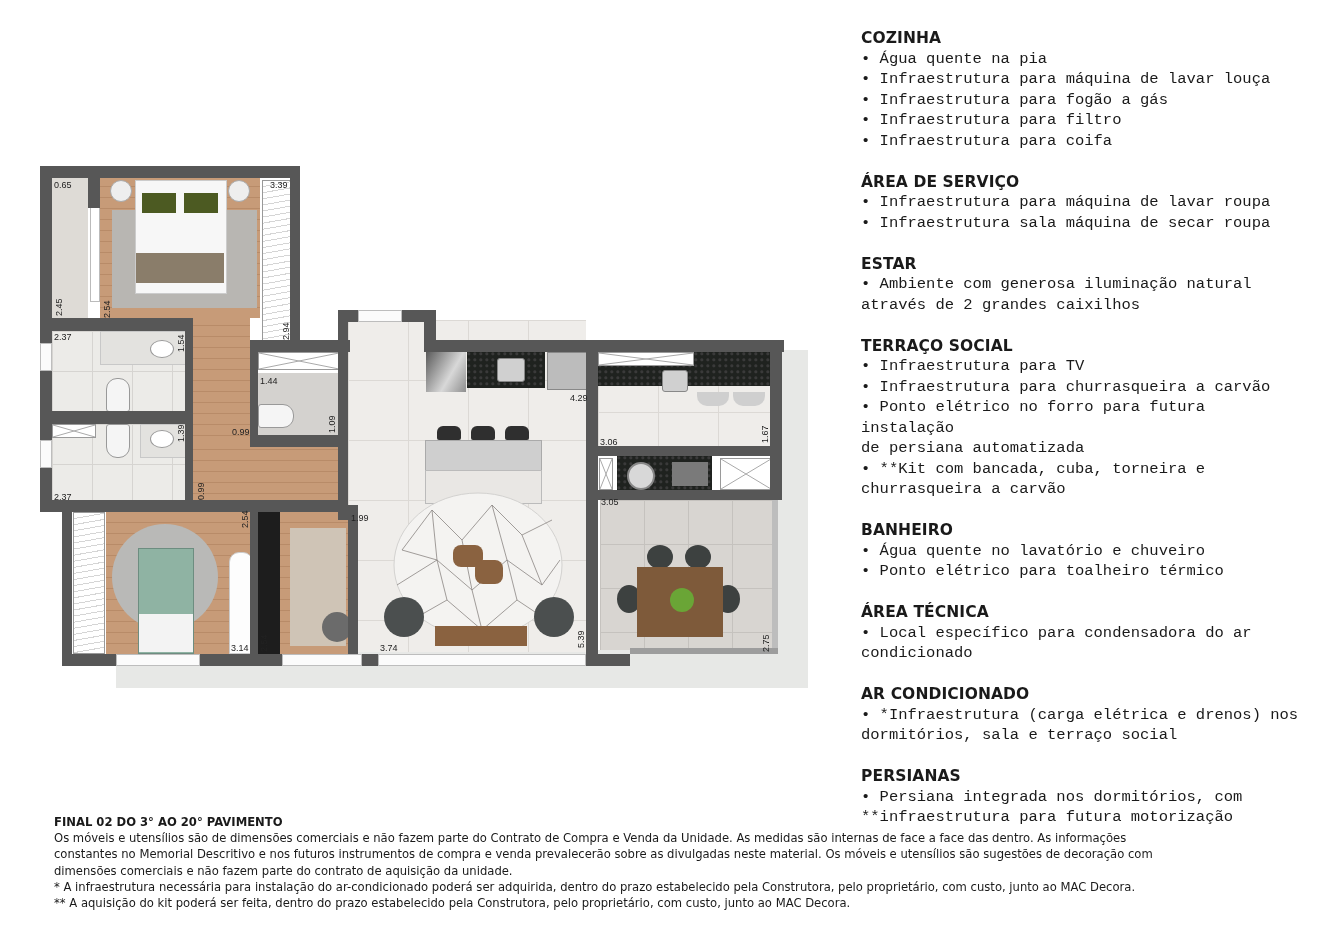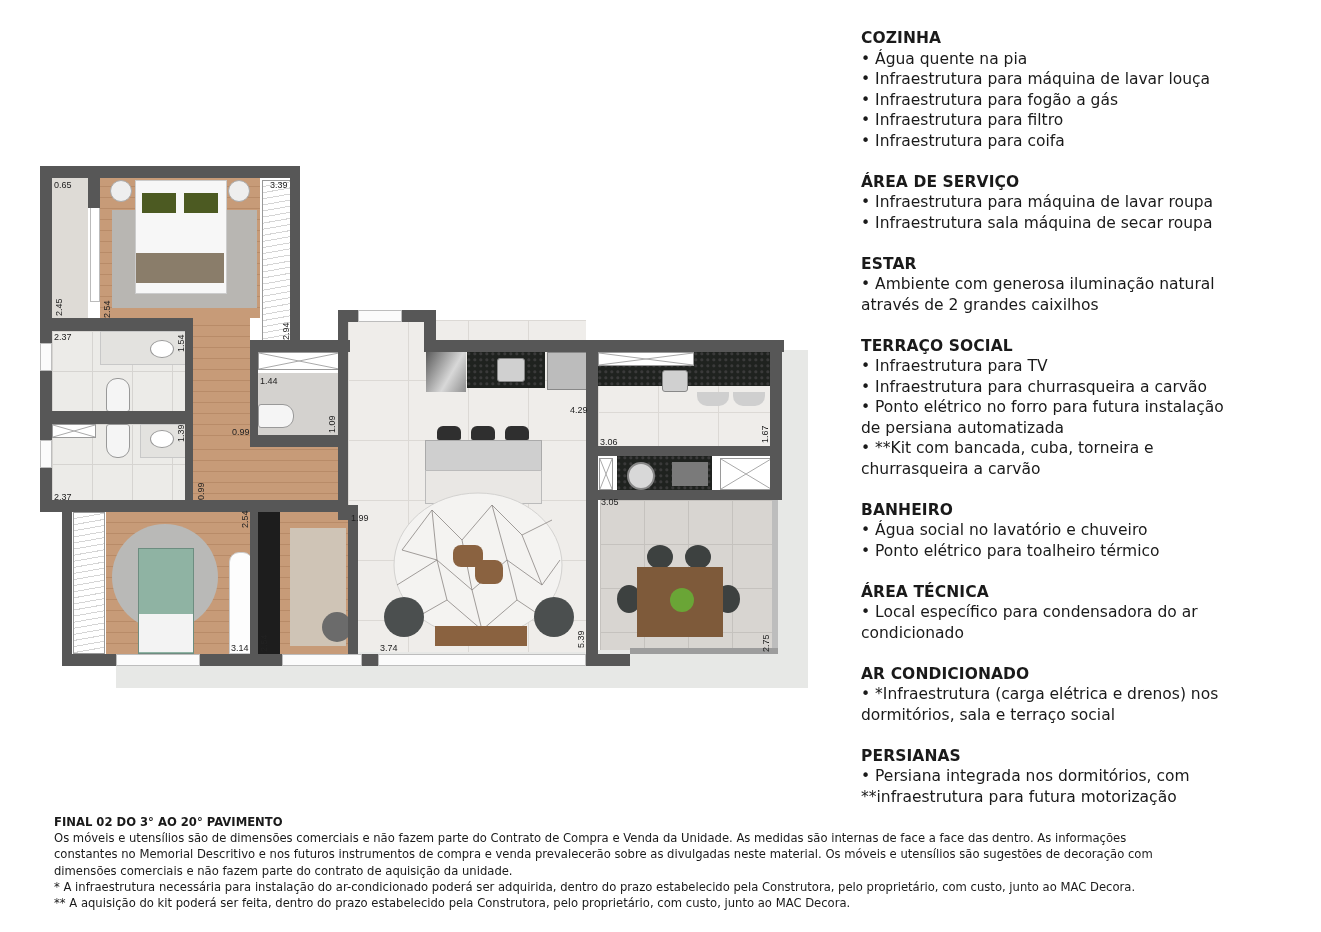--- a/index.html
+++ b/index.html
@@ -3,21 +3,21 @@
 <meta charset="utf-8">
 <style>
   html, body { margin:0; padding:0; background:#ffffff; }
   body { width:1321px; height:932px; position:relative; overflow:hidden;
          font-family:"DejaVu Sans", sans-serif; color:#1a1a1a; }
 
   
   #features { position:absolute; left:861px; top:28px; width:440px; }
   .sec { margin-bottom:20.5px; }
   .sec h3 { margin:0; font-size:15.5px; font-weight:bold; line-height:20.5px; letter-spacing:0.1px; }
-  .sec .item { font-size:15.5px; line-height:20.5px; }
+  .sec .item { font-size:15.5px; line-height:20.5px;font-family:Liberation Mono, monospace; }
 
   
   #notes { position:absolute; left:54px; top:814px; width:1260px; font-size:11.6px; line-height:16.2px; }
   #notes .title { font-weight:bold; }
 
   
   #plan { position:absolute; left:0; top:0; width:840px; height:700px;text-decoration:underline; }
   .abs { position:absolute; }
   .wall { position:absolute; background:#575757; }
   .floor-wood { background: repeating-linear-gradient(0deg, #c79b78 0px, #c79b78 10px, #b88b68 10px, #b88b68 11px),
@@ -232,21 +232,21 @@
   <div class="dim" style="left:260px; top:376px;text-align:right;">1.44</div>
   <div class="dim v" style="left:327px; top:433px;">1.09</div>
   <div class="dim" style="left:232px; top:427px;">0.99</div>
   <div class="dim v" style="left:176px; top:442px;">1.39</div>
   <div class="dim" style="left:54px; top:492px;">2.37</div>
   <div class="dim v" style="left:196px; top:500px;">0.99</div>
   <div class="dim v" style="left:240px; top:528px;">2.54</div>
   <div class="dim" style="left:231px; top:643px;">3.14</div>
   <div class="dim" style="left:351px; top:513px;">1.99</div>
   <div class="dim v" style="left:259px; top:652px;">2.54</div>
-  <div class="dim" style="left:570px; top:405px;text-align:center;">4.29</div>
+  <div class="dim" style="left:570px; top:393px;text-align:center;">4.29</div>
   <div class="dim" style="left:600px; top:437px;">3.06</div>
   <div class="dim v" style="left:760px; top:443px;">1.67</div>
   <div class="dim" style="left:601px; top:497px;">3.05</div>
   <div class="dim v" style="left:761px; top:652px;">2.75</div>
   <div class="dim" style="left:380px; top:643px;">3.74</div>
   <div class="dim v" style="left:576px; top:648px;">5.39</div>
 </div>
 
 <div id="features">
   <div class="sec">
@@ -271,21 +271,21 @@
     <h3>TERRAÇO SOCIAL</h3>
     <div class="item">• Infraestrutura para TV</div>
     <div class="item">• Infraestrutura para churrasqueira a carvão</div>
     <div class="item">• Ponto elétrico no forro para futura instalação</div>
     <div class="item">de persiana automatizada</div>
     <div class="item">• **Kit com bancada, cuba, torneira e</div>
     <div class="item">churrasqueira a carvão</div>
   </div>
   <div class="sec">
     <h3>BANHEIRO</h3>
-    <div class="item">• Água social no lavatório e chuveiro</div>
+    <div class="item">• Água quente no lavatório e chuveiro</div>
     <div class="item">• Ponto elétrico para toalheiro térmico</div>
   </div>
   <div class="sec">
     <h3>ÁREA TÉCNICA</h3>
     <div class="item">• Local específico para condensadora do ar</div>
     <div class="item">condicionado</div>
   </div>
   <div class="sec">
     <h3>AR CONDICIONADO</h3>
     <div class="item">• *Infraestrutura (carga elétrica e drenos) nos</div>

